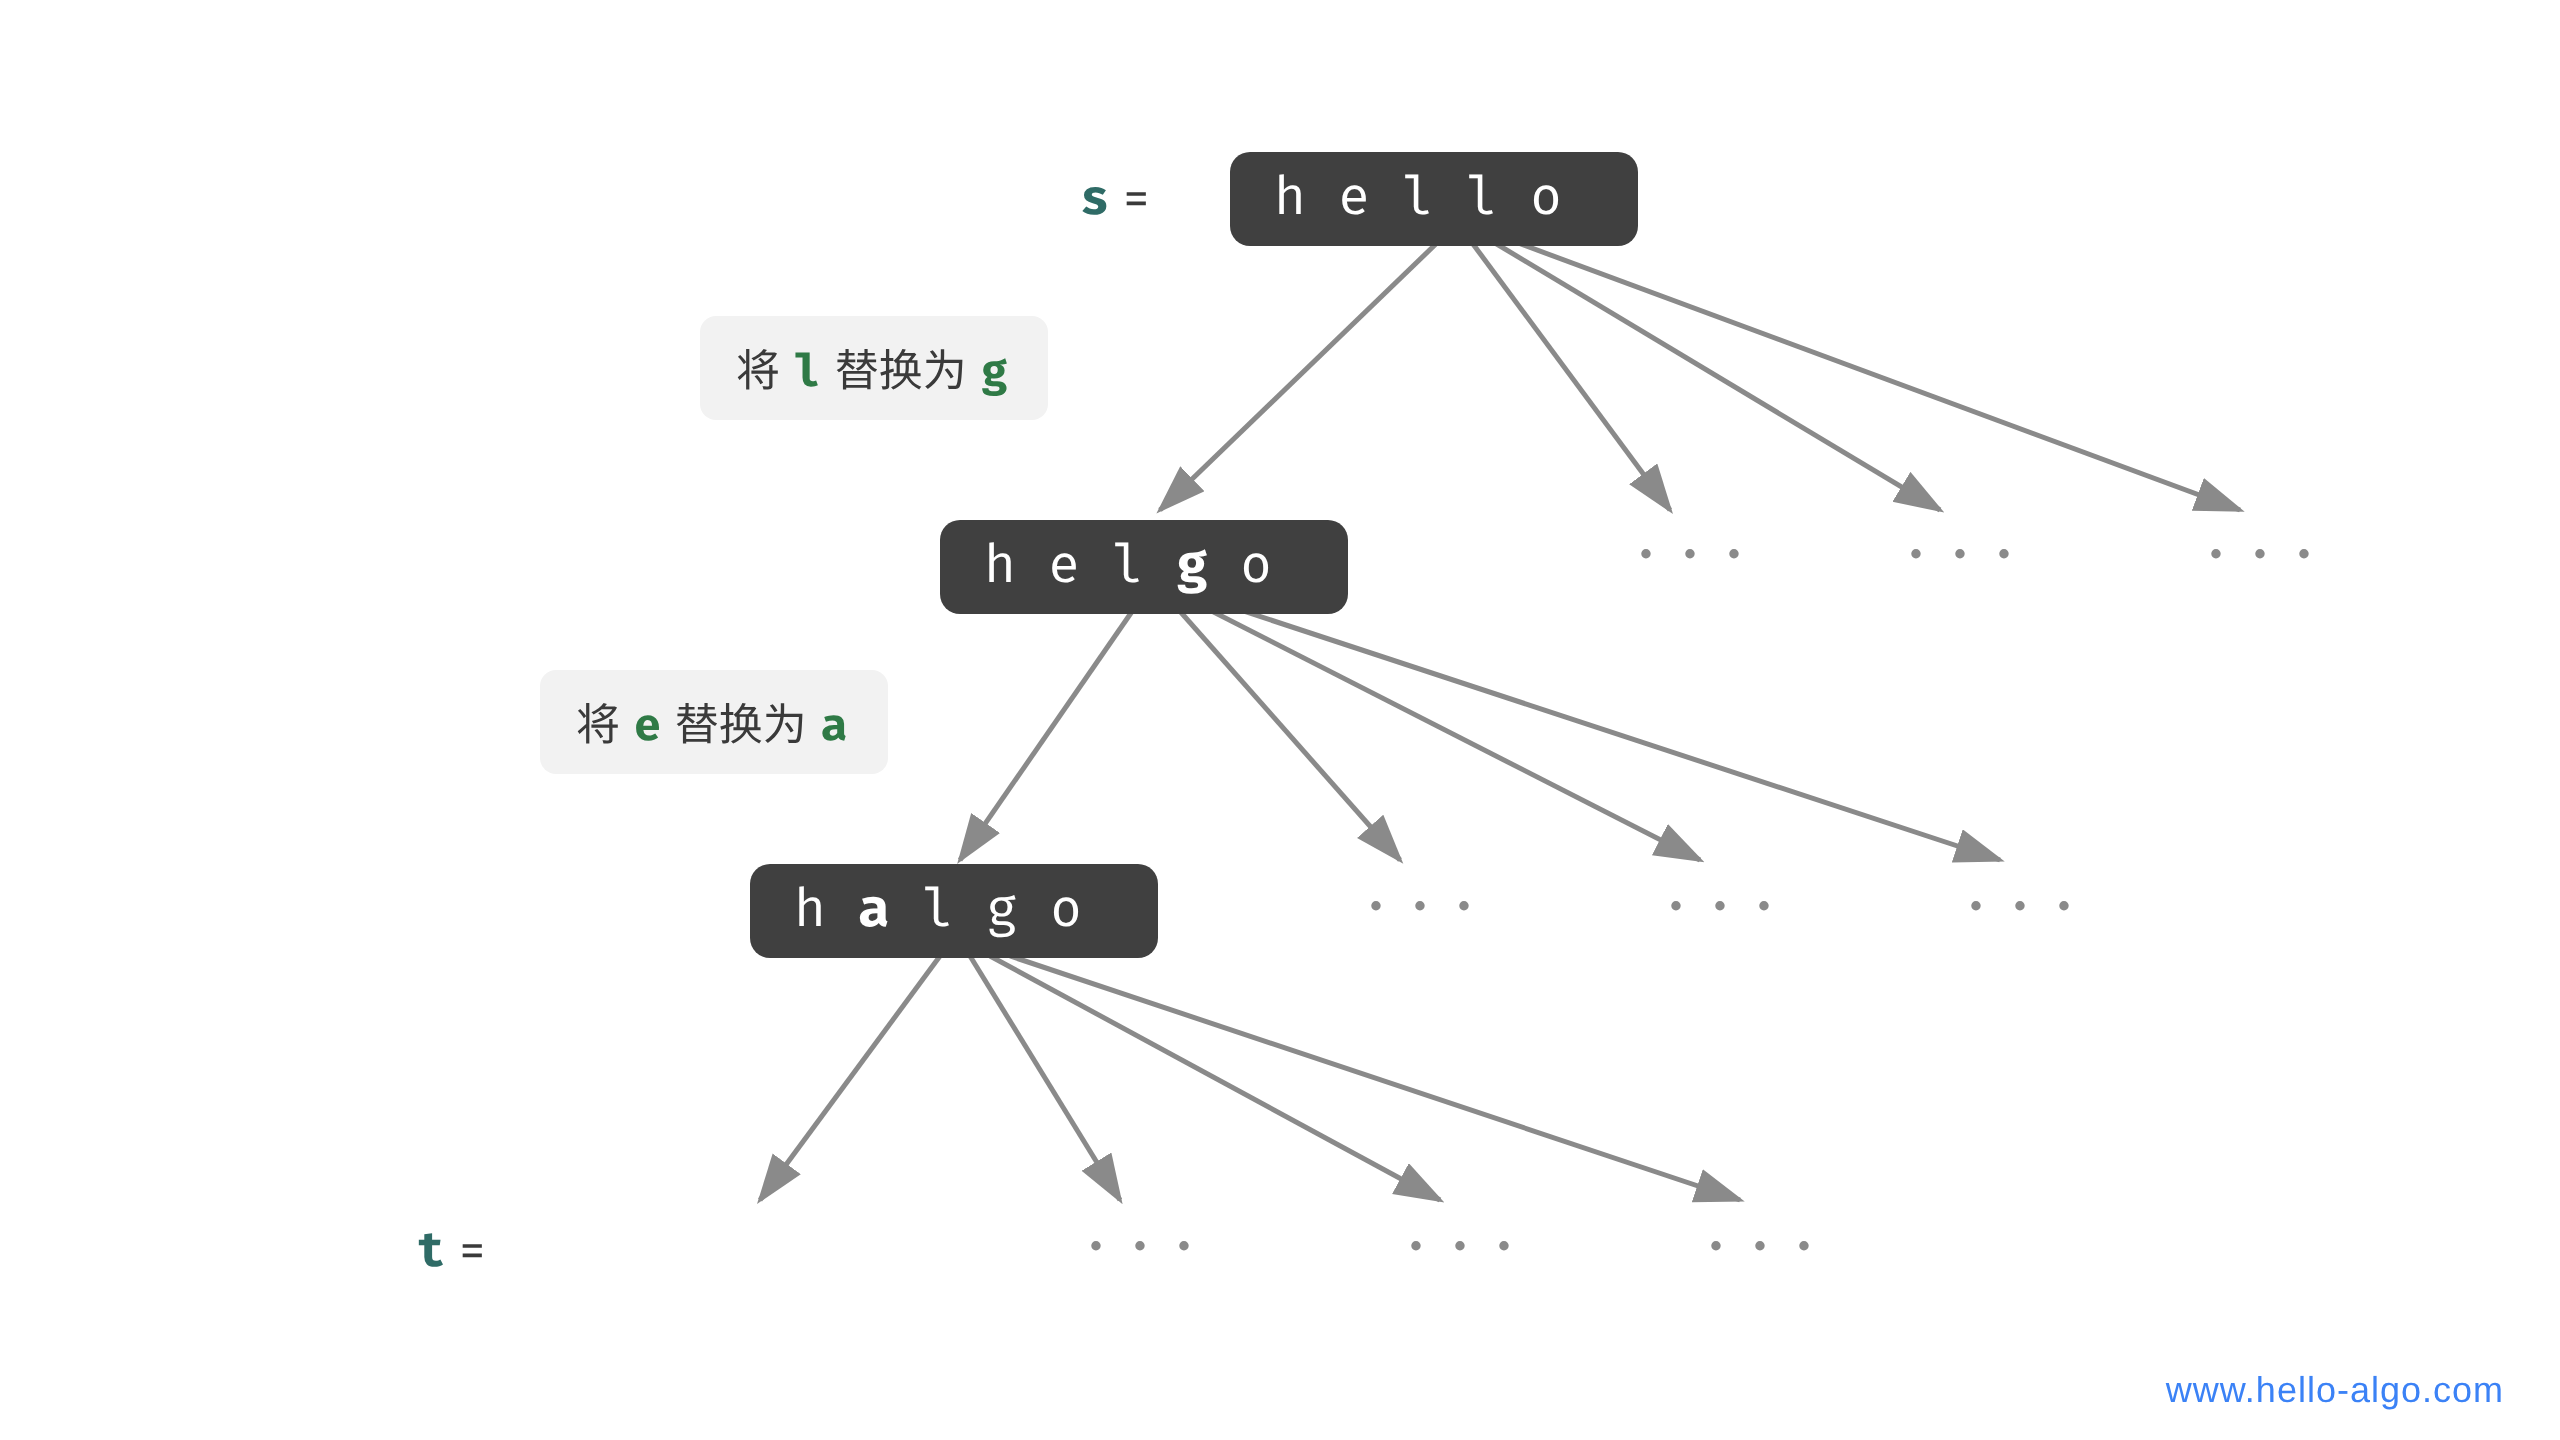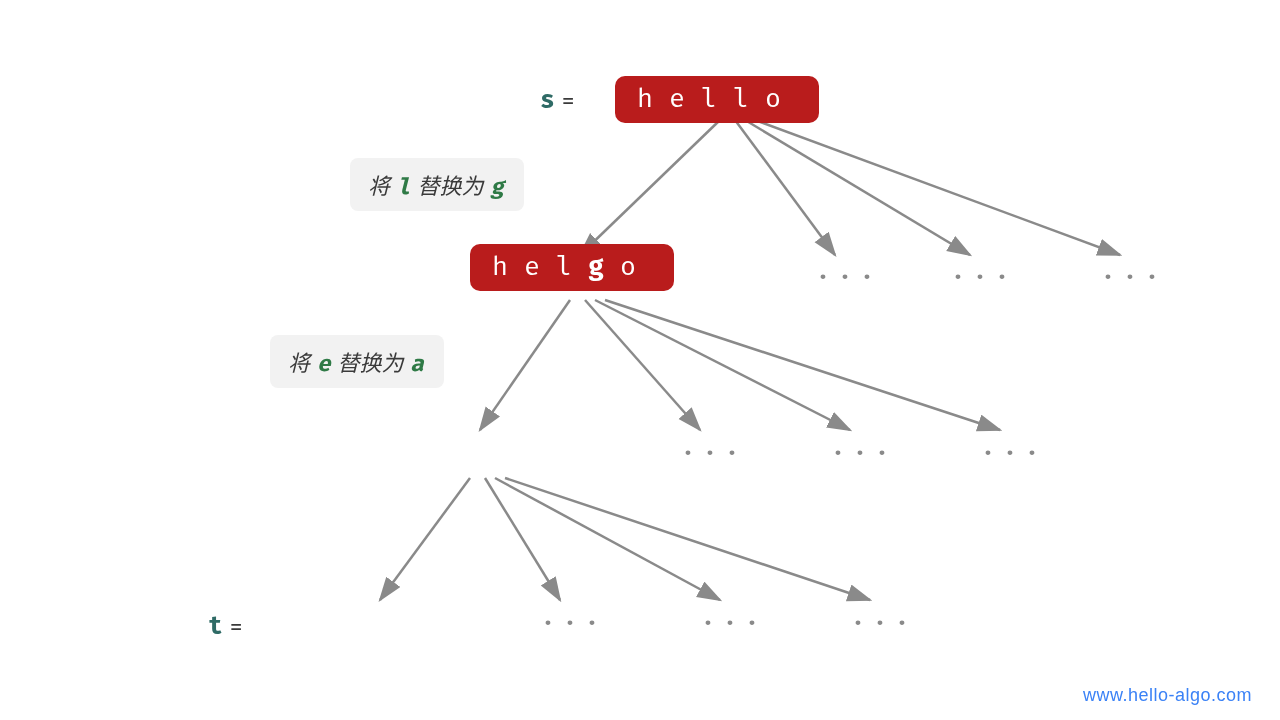--- a/index.html
+++ b/index.html
@@ -18,21 +18,21 @@
   }
   svg.arrows {
     position: absolute;
     left: 0; top: 0;
     width: 1280px;
     height: 720px;
     pointer-events: none;
   }
   .node {
     position: absolute;
-    background: #b91c1c;
+    background: #404040;
     color: #fff;
     border-radius: 10px;
     padding: 8px 22px;
     font-size: 26px;
     letter-spacing: 16px;
     text-align: center;
     white-space: pre;
     line-height: 1.2;
     box-sizing: border-box;
   }
@@ -48,21 +48,20 @@
   .label .var { color: #2f6b66; font-weight: 700; }
   .label .eq { color: #3a3a3a; font-weight: 400; margin: 0 6px; }
   .op {
     position: absolute;
     background: #f2f2f2;
     color: #3a3a3a;
     border-radius: 8px;
     padding: 10px 18px;
     font-size: 22px;
     font-family: "PingFang SC", "Microsoft YaHei", "Noto Sans CJK SC", sans-serif;
-    font-style: italic;
   }
   .op .code {
     font-family: "Fira Code", "JetBrains Mono", "Consolas", monospace;
     color: #2f7a46;
     font-weight: 700;
     padding: 0 2px;
   }
   .dots {
     position: absolute;
     font-size: 26px;
@@ -110,29 +109,30 @@
 
   <div class="label" style="left:540px; top:86px;">
     <span class="var">s</span><span class="eq">=</span>
   </div>
   <div class="node" id="node-hello" style="left:615px; top:76px;"><span class="ch">h</span><span class="ch">e</span><span class="ch">l</span><span class="ch">l</span><span class="ch">o</span></div>
 
   <div class="op" style="left:350px; top:158px;">
     <span>将 </span><span class="code">l</span><span> 替换为 </span><span class="code">g</span>
   </div>
 
-  <div class="node" id="node-helgo" style="left:470px; top:244px;text-align:right;"><span class="ch">h</span><span class="ch">e</span><span class="ch">l</span><span class="ch bold">g</span><span class="ch">o</span></div>
+  <div class="node" id="node-helgo" style="left:470px; top:260px;text-align:right;"><span class="ch">h</span><span class="ch">e</span><span class="ch">l</span><span class="ch bold">g</span><span class="ch">o</span></div>
   <div class="dots" style="left:815px;  top:262px;">···</div>
   <div class="dots" style="left:950px;  top:262px;">···</div>
   <div class="dots" style="left:1100px; top:262px;">···</div>
 
   <div class="op" style="left:270px; top:335px;text-align:right;">
     <span>将 </span><span class="code">e</span><span> 替换为 </span><span class="code">a</span>
   </div>
 
+  <div class="node" id="node-halgo" style="left:375px; top:432px;"><span class="ch">h</span><span class="ch bold">a</span><span class="ch">l</span><span class="ch">g</span><span class="ch">o</span></div>
   <div class="dots" style="left:680px; top:438px;">···</div>
   <div class="dots" style="left:830px; top:438px;">···</div>
   <div class="dots" style="left:980px; top:438px;">···</div>
 
 
   <div class="label" style="left:208px; top:612px;">
     <span class="var">t</span><span class="eq">=</span>
   </div>
   <div class="dots" style="left:540px; top:608px;">···</div>
   <div class="dots" style="left:700px; top:608px;">···</div>

